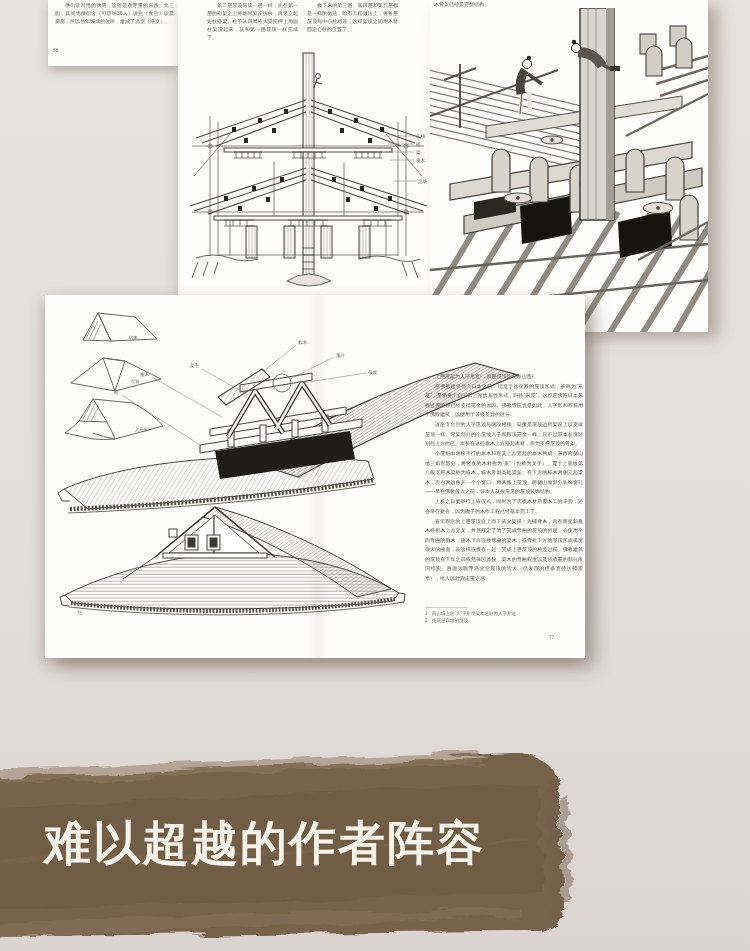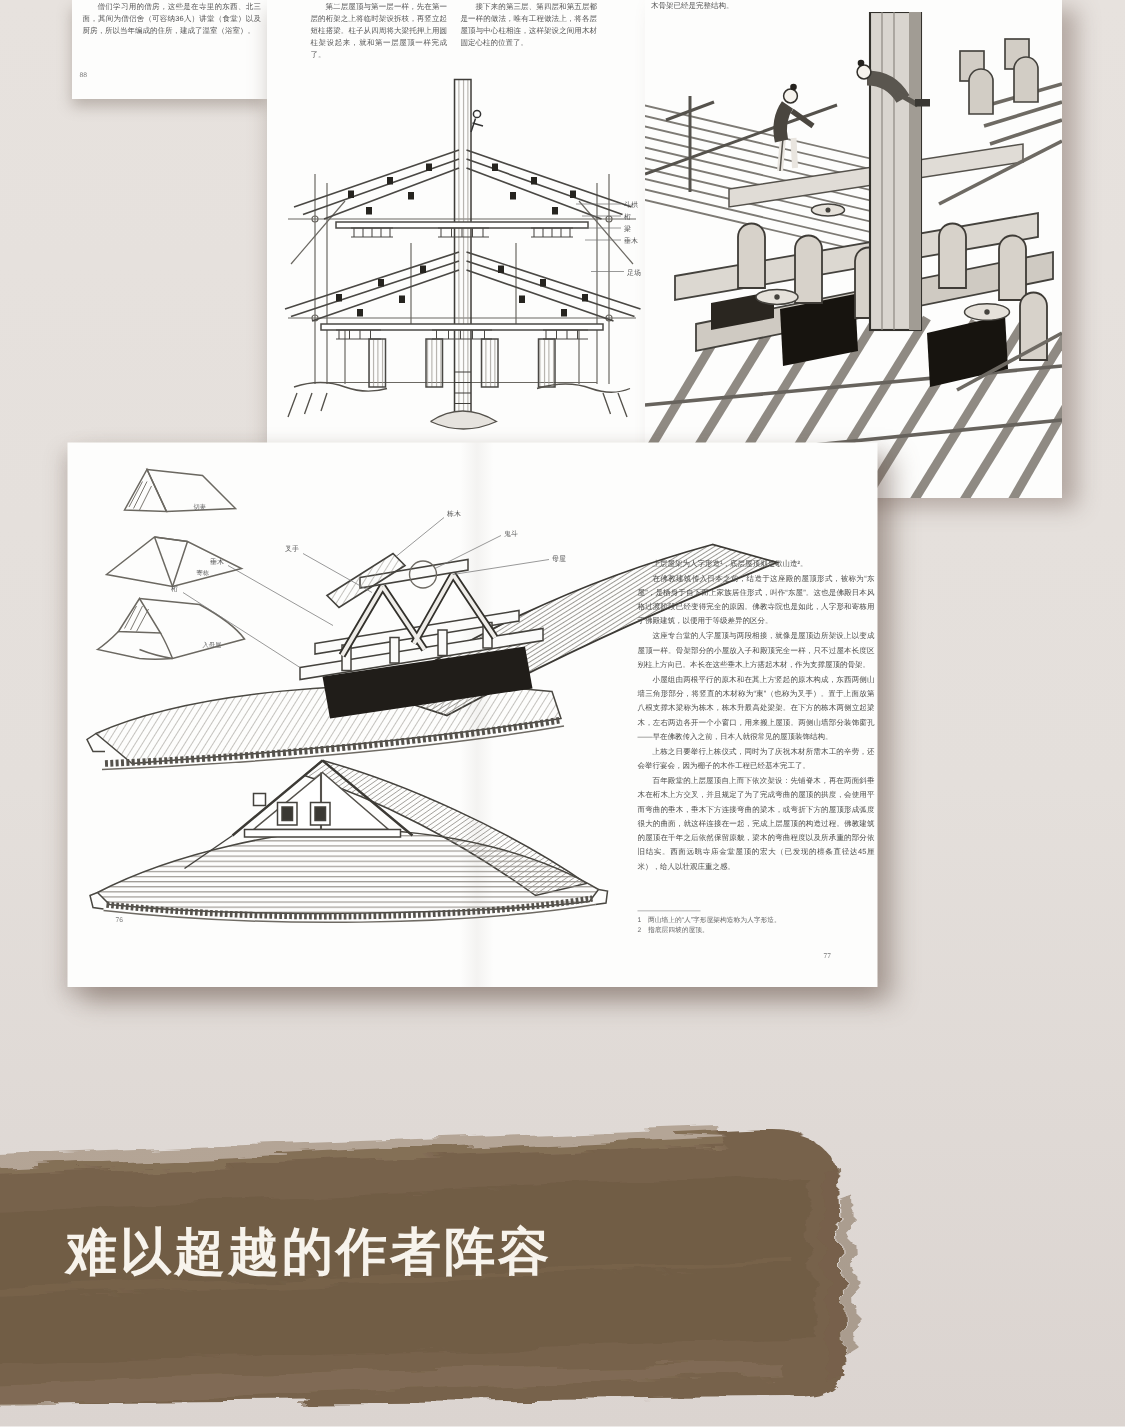--- a/index.html
+++ b/index.html
@@ -35,21 +35,21 @@
   .page-num{position:absolute;font-size:10px;transform:scale(.45);transform-origin:0 0;color:#777;}
   .footnotes{position:absolute;transform:scale(.5);transform-origin:0 0;
         font-size:9px;line-height:14px;color:#666;}
   .footnotes .rule{width:84px;border-top:1px solid #999;margin-bottom:4px;}
   .rooflabel{position:absolute;transform:scale(.42);transform-origin:0 0;font-size:10px;color:#666;}
   svg{display:block;}
   
   .banner{position:absolute;left:0;top:740px;width:750px;height:211px;}
   .banner svg{position:absolute;left:0;top:0;}
   .banner h1{
-    position:absolute;left:44px;top:72px;font-size:34px;font-weight:bold;
+    position:absolute;left:44px;top:72px;font-size:47px;font-weight:bold;
     letter-spacing:2px;color:var(--banner-text);white-space:nowrap;
   }
 </style>
 </head>
 <body>
 
 <div class="page page-a">
   <div class="tiny" style="left:7px;top:1px;width:238px;">
     <p>僧们学习用的僧房，这些是在寺里的东西、北三面，其间为僧侣舍（可容纳36人）讲堂（食堂）以及厨房，所以当年编成的住所，建成了温室（浴室）。</p>
   </div>

